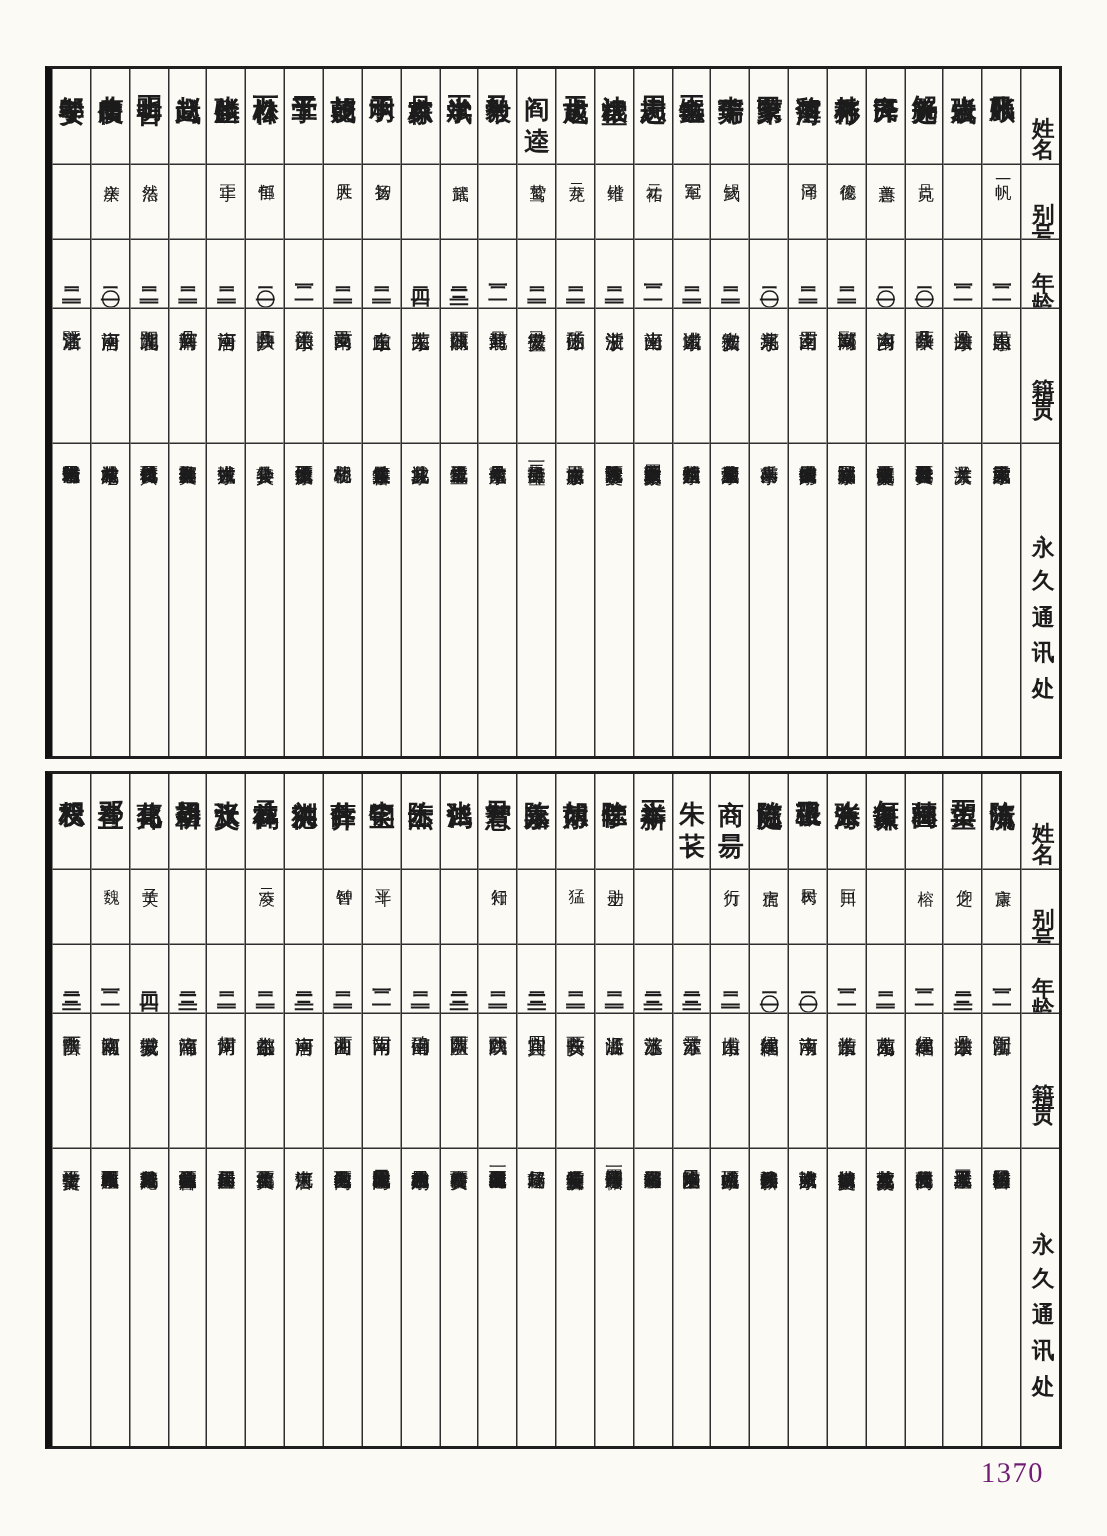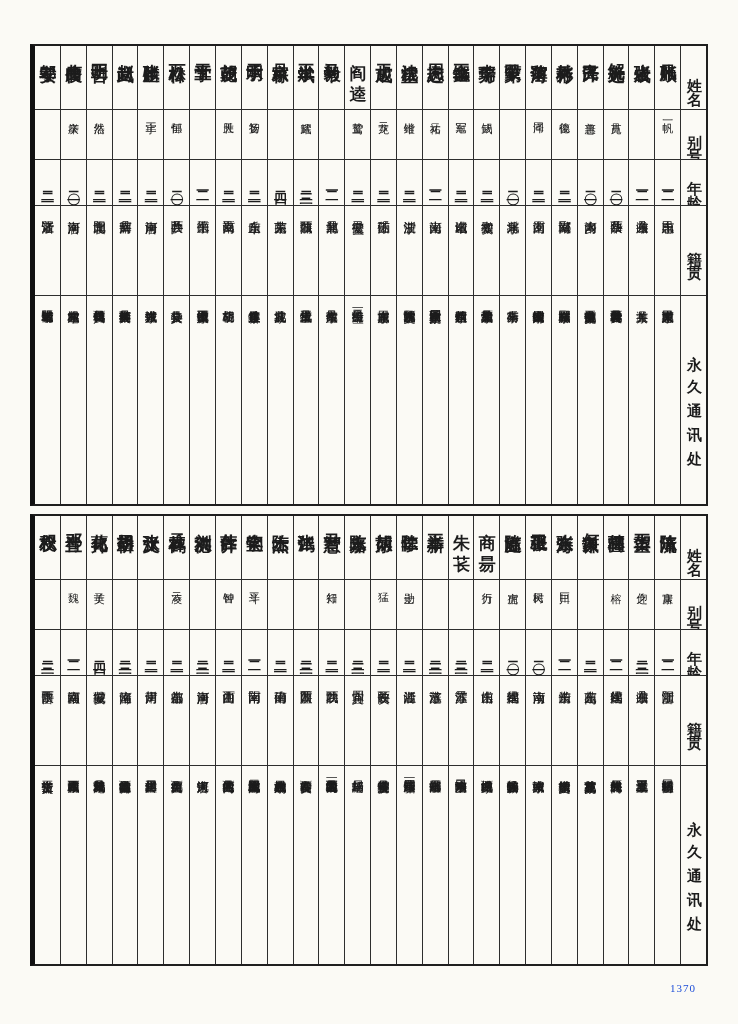--- a/index.html
+++ b/index.html
@@ -63,23 +63,23 @@
   .native.cell .vtext{font-size:12.5px;line-height:1.18;}
   .addr  .vtext{font-size:12px;line-height:1.18;}
   
   .hcol .cell{align-items:center;}
   .hcol .vtext{font-size:15px;font-weight:700;}
   .hd-2{letter-spacing:0.9em;}
   .hd-5{letter-spacing:1.6em;font-size:15px;}
   .page-number{
     position:absolute;
     right:42px;bottom:30px;
-    font-size:11px;
+    font-size:19px;
     letter-spacing:1px;
-    color:#1d4ed8;
+    color:#701a75;
     font-family:"Liberation Serif","DejaVu Serif",serif;
   }
 </style>
 </head>
 <body>
 
 <div class="page">
 
   <div class="rtable t1">
     <div class="col hcol">

